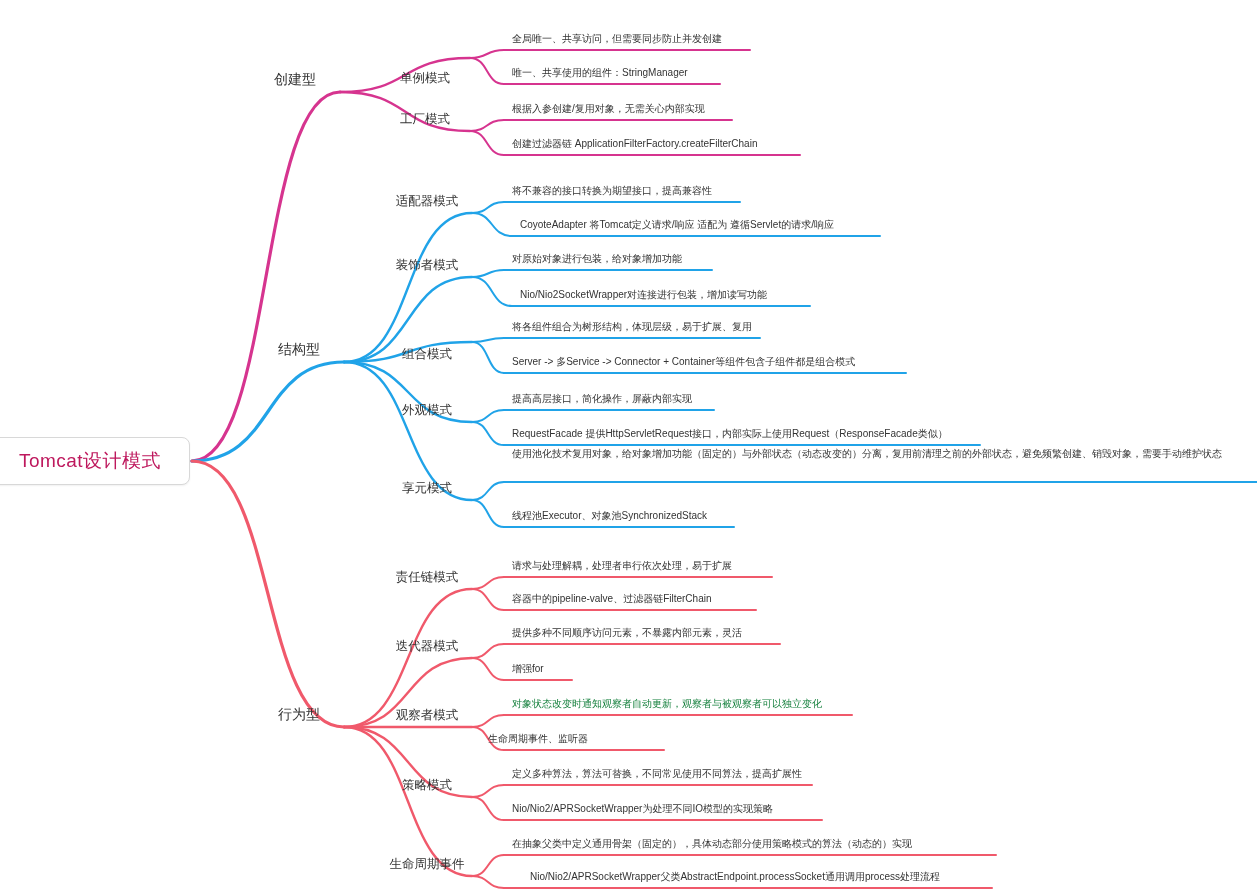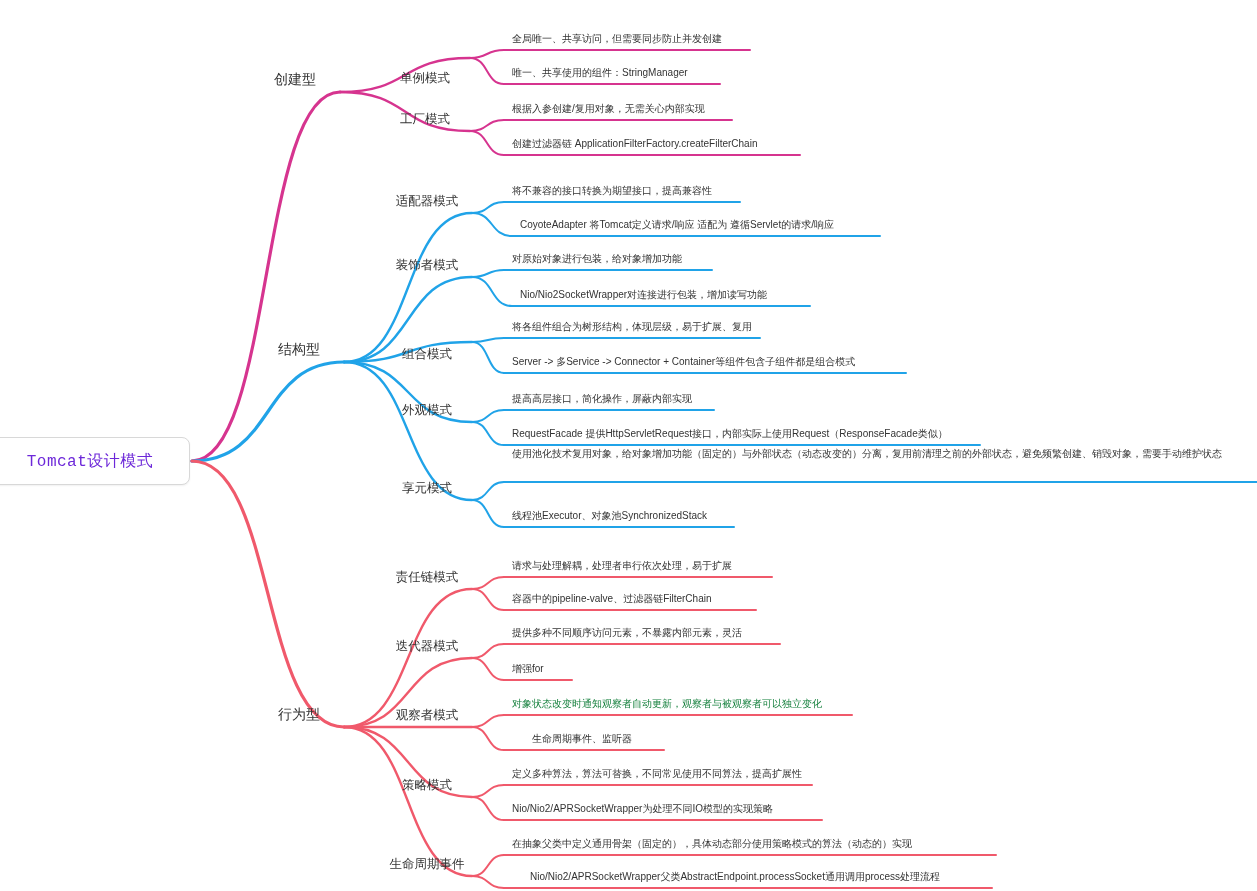--- a/index.html
+++ b/index.html
@@ -31,25 +31,24 @@
     height: 48px;
     border: 1px solid #d8d8d8;
     border-radius: 8px;
     background: #ffffff;
     box-shadow: 0 1px 2px rgba(0,0,0,0.06);
     display: flex;
     align-items: center;
     justify-content: center;
   }
   .root-node .root-label {
-    font-size: 16px;
-    color: #6d28d9;
+    font-size: 19px;
+    color: #be185d;
     letter-spacing: 0.5px;
     white-space: nowrap;
-    font-family: Liberation Mono, monospace;
   }
   
   .branch-label {
     position: absolute;
     font-size: 14px;
     color: #3a3a3a;
     white-space: nowrap;
     transform: translate(-50%, -100%);
     padding-bottom: 3px;
   }
@@ -177,21 +176,21 @@
       <div class="leaf" style="left: 510px; color: rgb(51, 51, 51); top: 507px;">线程池Executor、对象池SynchronizedStack</div>
       <div class="branch-label" style="left: 299px; top: 727px; color: rgb(51, 51, 51);">行为型</div>
       <div class="pattern-label" style="left: 427px; top: 589px; color: rgb(51, 51, 51);">责任链模式</div>
       <div class="leaf" style="left: 510px; color: rgb(51, 51, 51); top: 557px;">请求与处理解耦，处理者串行依次处理，易于扩展</div>
       <div class="leaf" style="left: 510px; color: rgb(51, 51, 51); top: 590px;">容器中的pipeline-valve、过滤器链FilterChain</div>
       <div class="pattern-label" style="left: 427px; top: 658px; color: rgb(51, 51, 51);">迭代器模式</div>
       <div class="leaf" style="left: 510px; color: rgb(51, 51, 51); top: 624px;">提供多种不同顺序访问元素，不暴露内部元素，灵活</div>
       <div class="leaf" style="left: 510px; color: rgb(51, 51, 51); top: 660px;">增强for</div>
       <div class="pattern-label" style="left: 427px; top: 727px; color: rgb(51, 51, 51);">观察者模式</div>
       <div class="leaf" style="left: 510px; color: #15803d; top: 695px;">对象状态改变时通知观察者自动更新，观察者与被观察者可以独立变化</div>
-      <div class="leaf" style="left: 530px; color: rgb(51, 51, 51); top: 730px;">生命周期事件、监听器</div>
+      <div class="leaf" style="left: 486px; color: rgb(51, 51, 51); top: 730px;">生命周期事件、监听器</div>
       <div class="pattern-label" style="left: 427px; top: 797px; color: rgb(51, 51, 51);">策略模式</div>
       <div class="leaf" style="left: 510px; color: rgb(51, 51, 51); top: 765px;">定义多种算法，算法可替换，不同常见使用不同算法，提高扩展性</div>
       <div class="leaf" style="left: 510px; color: rgb(51, 51, 51); top: 800px;">Nio/Nio2/APRSocketWrapper为处理不同IO模型的实现策略</div>
       <div class="pattern-label" style="left: 427px; top: 876px; color: rgb(51, 51, 51);">生命周期事件</div>
       <div class="leaf" style="left: 510px; color: rgb(51, 51, 51); top: 835px;">在抽象父类中定义通用骨架（固定的），具体动态部分使用策略模式的算法（动态的）实现</div>
       <div class="leaf" style="left: 528px; color: rgb(51, 51, 51); top: 868px;">Nio/Nio2/APRSocketWrapper父类AbstractEndpoint.processSocket通用调用process处理流程</div>
     </div>
 
 </div>
 

